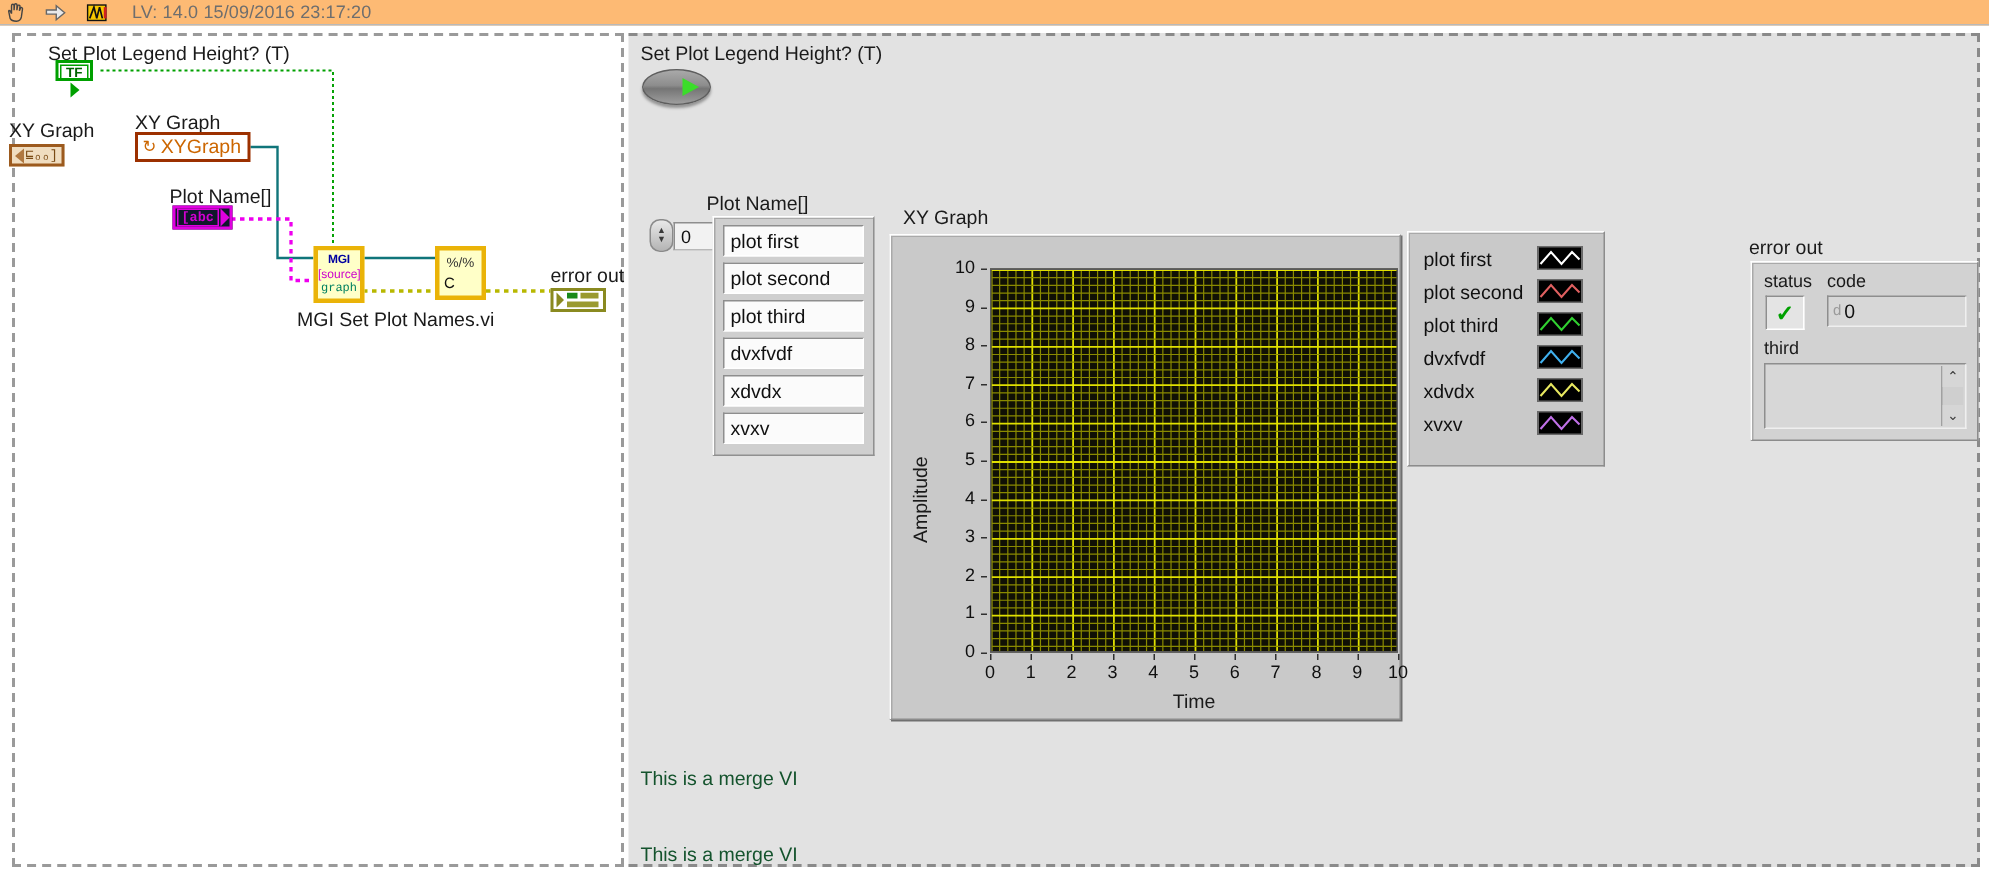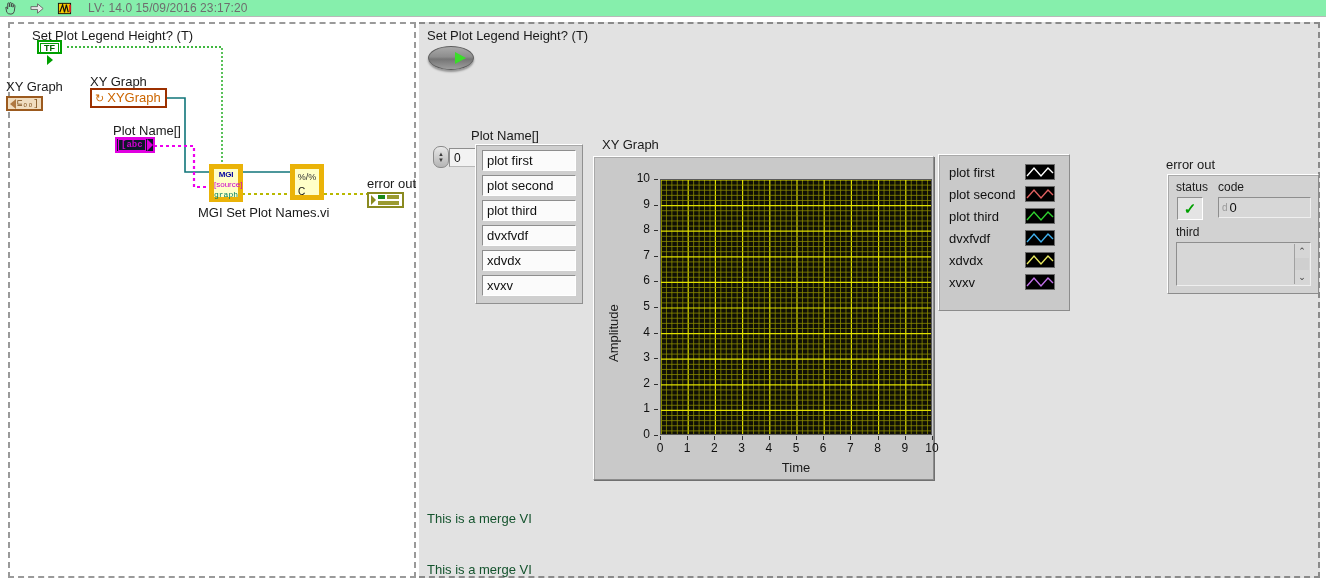--- a/index.html
+++ b/index.html
@@ -8,21 +8,21 @@
     background:#ffffff;
     font-family:"Liberation Sans", sans-serif;
     font-size:13px;color:#1a1a1a;
     -webkit-font-smoothing:antialiased;
   }
   .root{position:relative;width:1326px;height:582px;}
 
   
   .titlebar{
     position:absolute;left:0;top:0;width:1326px;height:17px;
-    background:#86efac;border-bottom:1px solid #b9b9b9;
+    background:#fdba74;border-bottom:1px solid #b9b9b9;
     display:flex;align-items:center;gap:12px;padding-left:3px;box-sizing:border-box;
   }
   .tb-icon{width:15px;height:15px;display:block;}
   .tb-title{font-size:12px;color:#6e6e6e;margin-left:4px;letter-spacing:.1px;white-space:nowrap;}
 
   
   .pane{position:absolute;box-sizing:border-box;}
   .pane-left{
     left:8px;top:22px;width:408px;height:556px;
     background:#ffffff;
@@ -78,21 +78,21 @@
     width:0;height:0;border-top:6px solid transparent;border-bottom:6px solid transparent;
     border-left:6px solid #e000e0;
   }
 
   .err-term{
     position:absolute;border:2px solid #8a8a20;background:#ffffff;
     height:16px;box-sizing:border-box;display:flex;align-items:center;padding:0 2px;gap:2px;
   }
 
   .subvi{
-    position:absolute;border:5px solid #eab308;background:#ffffc8;box-sizing:border-box;
+    position:absolute;border:3px solid #eab308;background:#ffffc8;box-sizing:border-box;
   }
   .subvi-mgi{width:34px;height:38px;}
   .mgi-head{background:#ffffc8;height:11px;display:flex;align-items:center;justify-content:center;
             font-size:8px;font-weight:bold;color:#0000a0;letter-spacing:-.2px;}
   .mgi-l2{font-size:8px;color:#cc00cc;text-align:center;line-height:10px;font-family:"Liberation Sans",sans-serif;}
   .mgi-l3{font-size:8px;color:#008060;text-align:center;line-height:10px;font-family:Liberation Mono, monospace;}
   .subvi-conv{width:34px;height:36px;background:#ffffc8;}
 
   
   .wire{position:absolute;}

